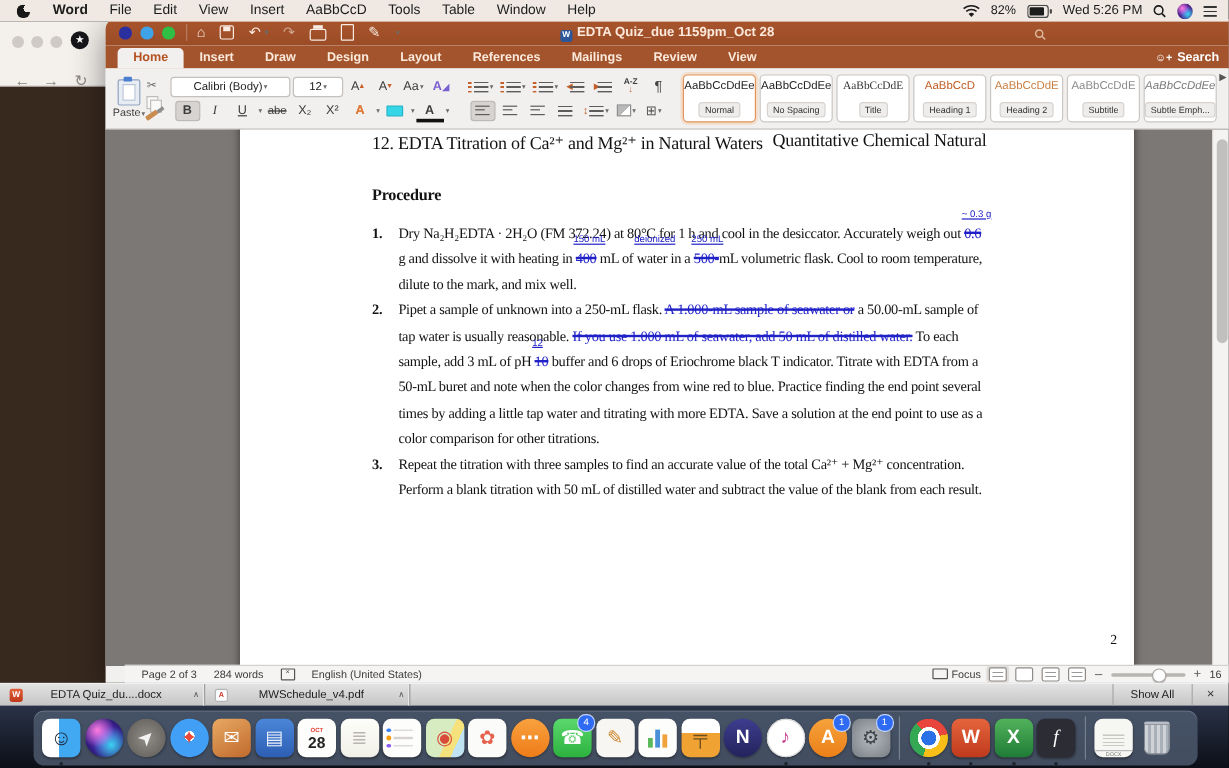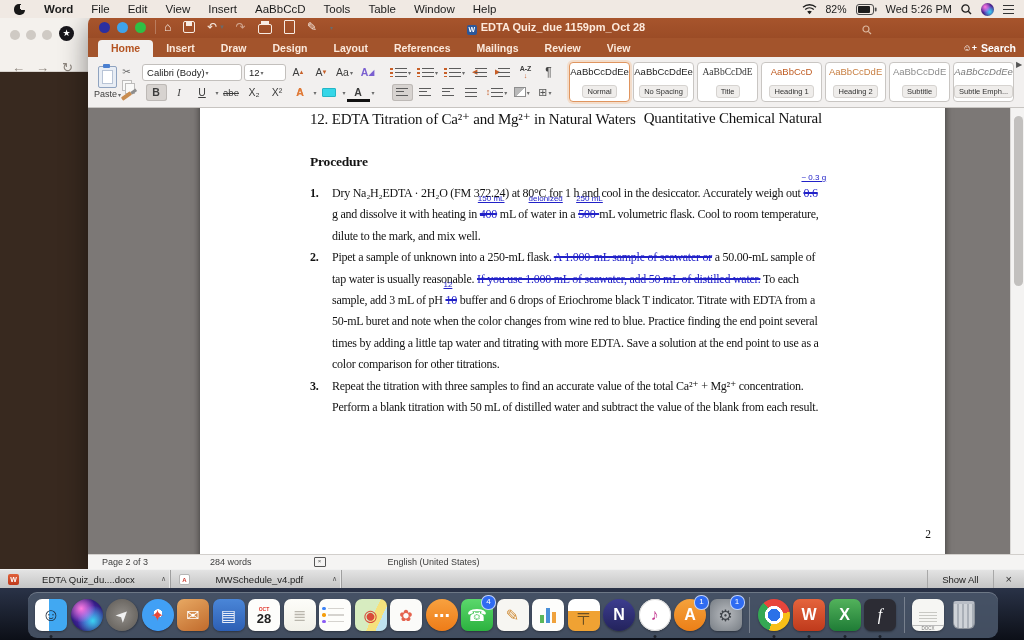--- a/index.html
+++ b/index.html
@@ -82,21 +82,21 @@
   #clip-minicol{display:flex;flex-direction:column;justify-content:center;gap:3px;width:20px;align-items:center;}
   .mini-ic{font-size:10px;color:#666;line-height:10px;}
   .mi-copy{width:8px;height:9px;border:1px solid #9a9a9a;position:relative;background:#fff;opacity:.6;}
   .mi-copy:after{content:"";position:absolute;left:2px;top:2px;width:8px;height:9px;border:1px solid #9a9a9a;background:#fff;}
   .mi-brush{width:11px;height:4px;background:#c98c4e;border-radius:1px;transform:rotate(-35deg);position:relative;}
   .mi-brush:after{content:"";position:absolute;right:-6px;top:0.5px;width:6px;height:3px;background:#8d8d8d;}
   
   .fgcol{display:flex;flex-direction:column;justify-content:center;gap:3px;}
   .frow{display:flex;align-items:center;gap:2px;}
   .combo{height:15px;background:#fff;border:1px solid #c3c0bd;border-radius:3px;font-size:9.5px;color:#222;
-    display:flex;align-items:center;padding:0 4px;justify-content:flex-start;}
+    display:flex;align-items:center;padding:0 4px;justify-content:center;}
   .sup-mark{font-size:6px;color:#c75f28;vertical-align:4px;margin-left:-1px;}
   .sub-mark{font-size:6px;color:#c75f28;vertical-align:-3px;margin-left:-1px;}
   .b{font-weight:bold;} .i{font-style:italic;font-family:"Liberation Serif",serif;} .u{text-decoration:underline;}
   .strikebtn{text-decoration:line-through;font-size:9.5px;}
   .fx-a{color:#e07b39;font-weight:bold;text-shadow:0 0 .4px #e07b39;}
   .hl-chip{width:12px;height:7px;background:#35d6e8;border-radius:1px;border:1px solid #24b6c6;}
   .fc-a{position:relative;font-weight:bold;}
   .fc-a:after{content:"";position:absolute;left:-1px;right:-1px;bottom:-1px;height:3px;background:#111;}
   .purple{color:#7a5fd0;}
   
@@ -142,22 +142,22 @@
   .doc-item{display:flex;}
   .doc-item .num{width:22px;flex:0 0 22px;font-weight:bold;}
   .doc-item .runs{flex:1;}
   .strike{color:#2121c8;text-decoration:line-through;text-decoration-thickness:1.5px;}
   .rel{position:relative;display:inline-block;}
   .above{position:absolute;left:-2px;top:-9px;font-size:8px;line-height:8px;font-weight:normal;color:#2121c8;
     font-family:"Liberation Sans",sans-serif;white-space:nowrap;text-decoration:underline;letter-spacing:0;}
   #page-num{position:absolute;right:14px;bottom:22px;font-size:11.5px;}
 
   
-  #statusbar{position:absolute;left:0;bottom:0;right:0;height:14px;background:#f5f4f3;border-top:1px solid #d2cfcc;
-    display:flex;align-items:center;font-size:9px;color:#3c3c3c;gap:48px;}
+  #statusbar{position:absolute;left:16px;bottom:0;right:0;height:14px;background:#f5f4f3;border-top:1px solid #d2cfcc;
+    display:flex;align-items:center;font-size:9px;color:#3c3c3c;}
   #statusbar .sb-item{margin-left:14px;white-space:nowrap;}
   .proof-ic{display:inline-block;width:10px;height:8px;border:1px solid #555;border-radius:1px;
     font-size:6px;line-height:7px;text-align:center;color:#555;margin-left:14px;}
   #sb-right{margin-left:auto;display:flex;align-items:center;gap:7px;padding-right:2px;}
   .focus-ic{display:inline-block;width:11px;height:7px;border:1px solid #555;border-radius:1px;margin-right:3px;vertical-align:-1px;}
   .view-ic{display:inline-block;width:13px;height:10px;border:1px solid #8e8b88;border-radius:2px;background:#fff;}
   .view-ic.sel{background:#d3d0cd;box-shadow:0 0 0 2px #dedbd8;}
   .view-ic.lines{background:#fff repeating-linear-gradient(to bottom,#999 1px,#999 2px,transparent 2px 4px) 2px 2px/9px 6px no-repeat;}
   #zoom-track{width:62px;height:3px;background:#b8b5b2;border-radius:2px;position:relative;}
   #zoom-thumb{position:absolute;left:34px;top:-4px;width:10px;height:10px;border-radius:50%;background:#fdfdfd;
@@ -495,20 +495,33 @@
       <div id="vscroll">
           <div id="vthumb"></div>
         </div>
     </div>
 
     <div id="statusbar">
       <span class="sb-item">Page 2 of 3</span>
       <span class="sb-item">284 words</span>
       <span class="proof-ic">×</span>
       <span class="sb-item">English (United States)</span>
+      <div id="sb-right">
+        <span><span class="focus-ic"></span><span>Focus</span></span>
+        <span class="view-ic sel lines"></span>
+        <span class="view-ic"></span>
+        <span class="view-ic lines"></span>
+        <span class="view-ic lines"></span>
+        <span class="zoomsign">–</span>
+        <span id="zoom-track">
+            <span id="zoom-thumb"></span>
+          </span>
+        <span class="zoomsign">+</span>
+        <span id="zoom-val">16</span>
+      </div>
     </div>
   </div>
 
   <div id="taskbar">
     <span style="display:flex;align-items:stretch;">
         <div class="ttab">
           <span class="fic fic-word">W</span>
           <span class="lbl">EDTA Quiz_du....docx</span>
           <span class="tchev">∧</span>
         </div>

